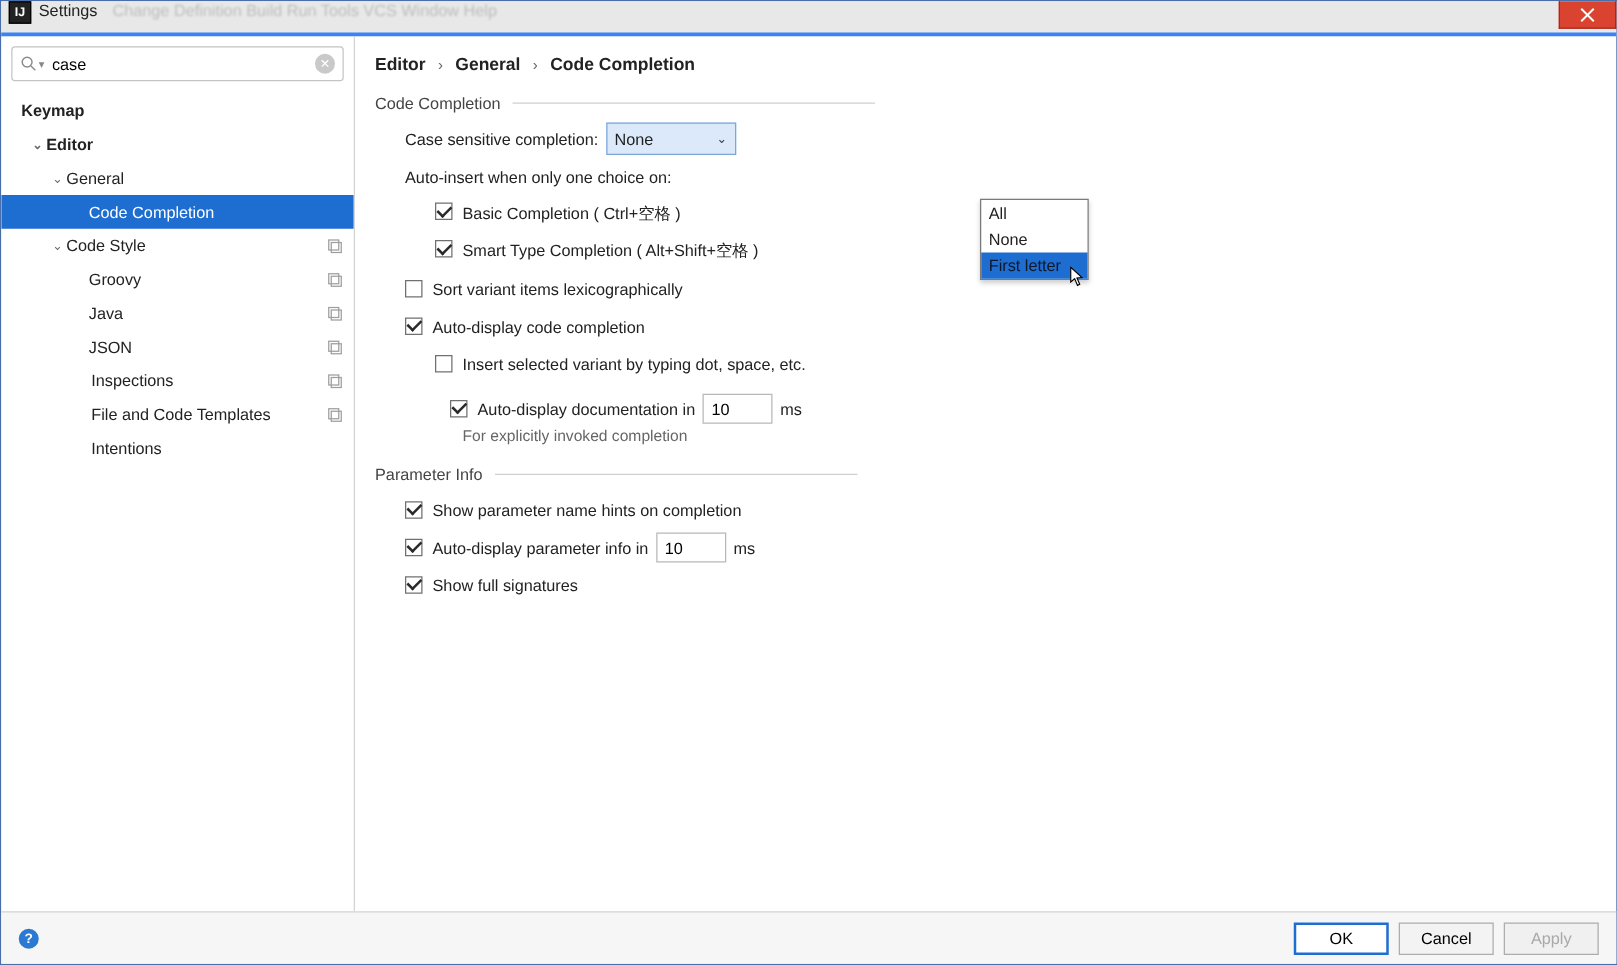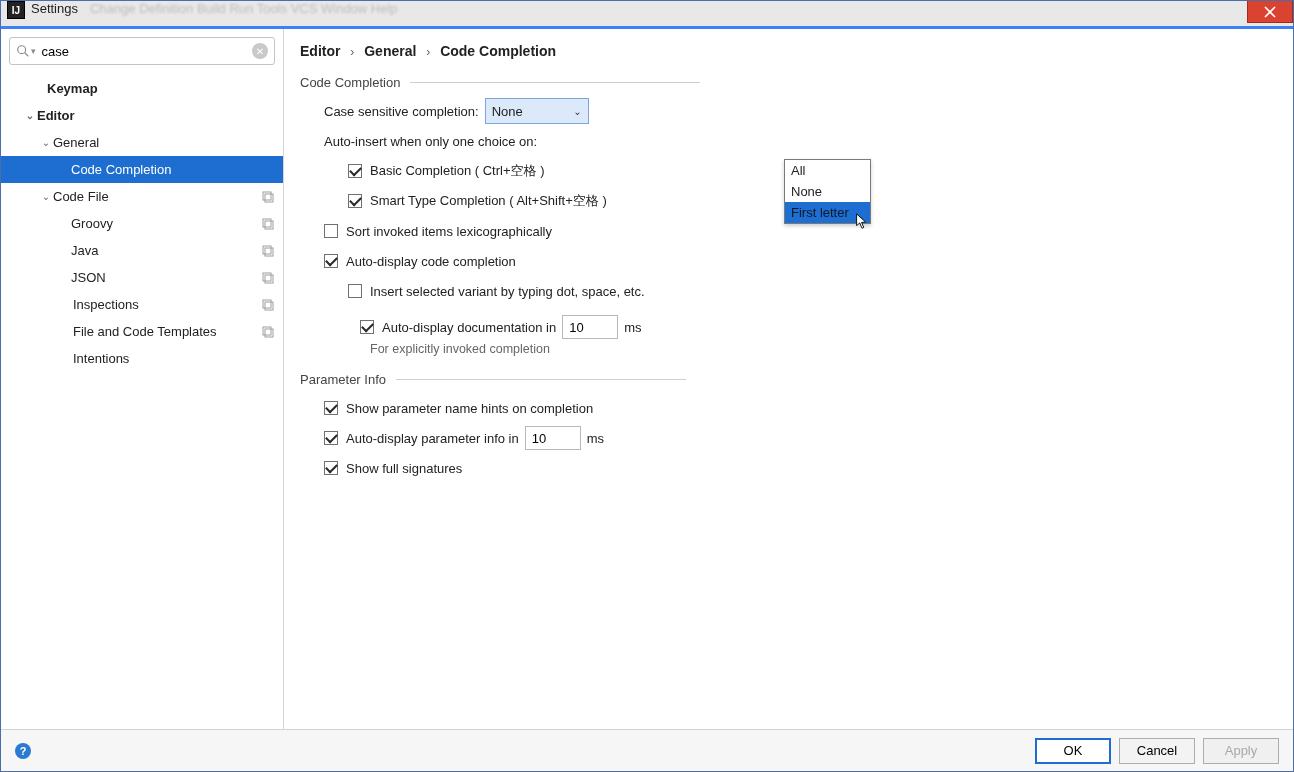--- a/index.html
+++ b/index.html
@@ -25,33 +25,33 @@
   .tree-row { height:27px; display:flex; align-items:center; padding-right:8px; cursor:pointer; position:relative; }
   .tree-row.bold { font-weight:600; }
   .tree-row.selected { background:#1e6dd0; color:#fff; }
   .tree-row .arrow { width:14px; display:inline-flex; justify-content:center; color:#6b6b6b; font-size:10px; }
   .tree-row .badge { margin-left:auto; width:14px; height:14px; }
   .badge svg { width:14px; height:14px; }
   .ind1 { padding-left:38px; }
   .ind0 { padding-left:22px; }
   .ind2 { padding-left:72px; }
   .ind3 { padding-left:70px; }
-  .indK { padding-left:46px; }
+  .indK { padding-left:16px; }
 
   .right { flex:1; display:flex; flex-direction:column; background:#fff; }
   .crumbs { padding:14px 16px 10px 16px; font-size:14px; }
   .crumbs b { font-weight:700; }
   .crumbs .sep { color:#666; margin:0 6px; font-size:12px; }
   .content { padding:0 16px; position:relative; }
   .section-hdr { display:flex; align-items:center; color:#444; margin:6px 0 8px 0; }
   .section-hdr .line { flex:1; height:1px; background:#cfcfcf; margin-left:10px; max-width:290px; }
   .section-hdr .lbl { font-size:13px; }
   .row { display:flex; align-items:center; margin:4px 0 4px 24px; min-height:26px; }
   .row.sub { margin-left:48px; }
-  .row label { display:flex; align-items:center; gap:8px; }
+  .row label { display:flex; gap:8px; }
   .chk { width:14px; height:14px; border:1px solid #707070; background:#fff; display:inline-flex; align-items:center; justify-content:center; }
   .chk.checked::after { content:""; width:9px; height:5px; border-left:2px solid #2a2a2a; border-bottom:2px solid #2a2a2a; transform:rotate(-45deg) translate(1px,-1px); }
   .numbox { width:56px; height:24px; border:1px solid #b8b8b8; padding:2px 6px; font-size:13px; margin:0 6px; }
   .hint { margin-left:70px; color:#666; font-size:12.5px; margin-top:-2px; margin-bottom:8px; }
   .combo { width:104px; height:26px; border:1px solid #7aa7d8; background:#dbe9fb; display:inline-flex; align-items:center; padding:0 6px; margin-left:6px; position:relative; font-size:13px; }
   .combo .dn { margin-left:auto; font-size:10px; color:#3a3a3a; }
   .dropdown { position:absolute; left:500px; top:90px; width:87px; border:1px solid #7a7a7a; background:#fff; z-index:20; box-shadow:0 2px 4px rgba(0,0,0,.2); }
   .dropdown .opt { height:21px; display:flex; align-items:center; padding:0 6px; font-size:13px; }
   .dropdown .opt.hl { background:#1e6dd0; color:#0f172a; }
   .cursor { position:absolute; left:571px; top:144px; z-index:30; }
@@ -106,21 +106,21 @@
           </div>
         <div class="tree-row ind1">
             <span class="arrow">⌄</span>
             <span>General</span>
           </div>
         <div class="tree-row ind3 selected">
             <span>Code Completion</span>
           </div>
         <div class="tree-row ind1">
             <span class="arrow">⌄</span>
-            <span>Code File</span>
+            <span>Code Style</span>
             <span class="badge"><svg viewBox="0 0 14 14">
                 <rect class="stack-icon" x="2" y="2" width="8" height="8"></rect>
                 <rect class="stack-icon" x="4" y="4" width="8" height="8"></rect>
               </svg></span>
           </div>
         <div class="tree-row ind3">
             <span>Groovy</span>
             <span class="badge"><svg viewBox="0 0 14 14">
                 <rect class="stack-icon" x="2" y="2" width="8" height="8"></rect>
                 <rect class="stack-icon" x="4" y="4" width="8" height="8"></rect>
@@ -196,21 +196,21 @@
         <div class="row sub">
           <label>
               <span class="chk checked"></span>
               <span>Smart Type Completion ( Alt+Shift+空格 )</span>
             </label>
         </div>
 
         <div class="row">
           <label>
               <span class="chk"></span>
-              <span>Sort invoked items lexicographically</span>
+              <span>Sort variant items lexicographically</span>
             </label>
         </div>
         <div class="row">
           <label>
               <span class="chk checked"></span>
               <span>Auto-display code completion</span>
             </label>
         </div>
         <div class="row sub">
           <label>

